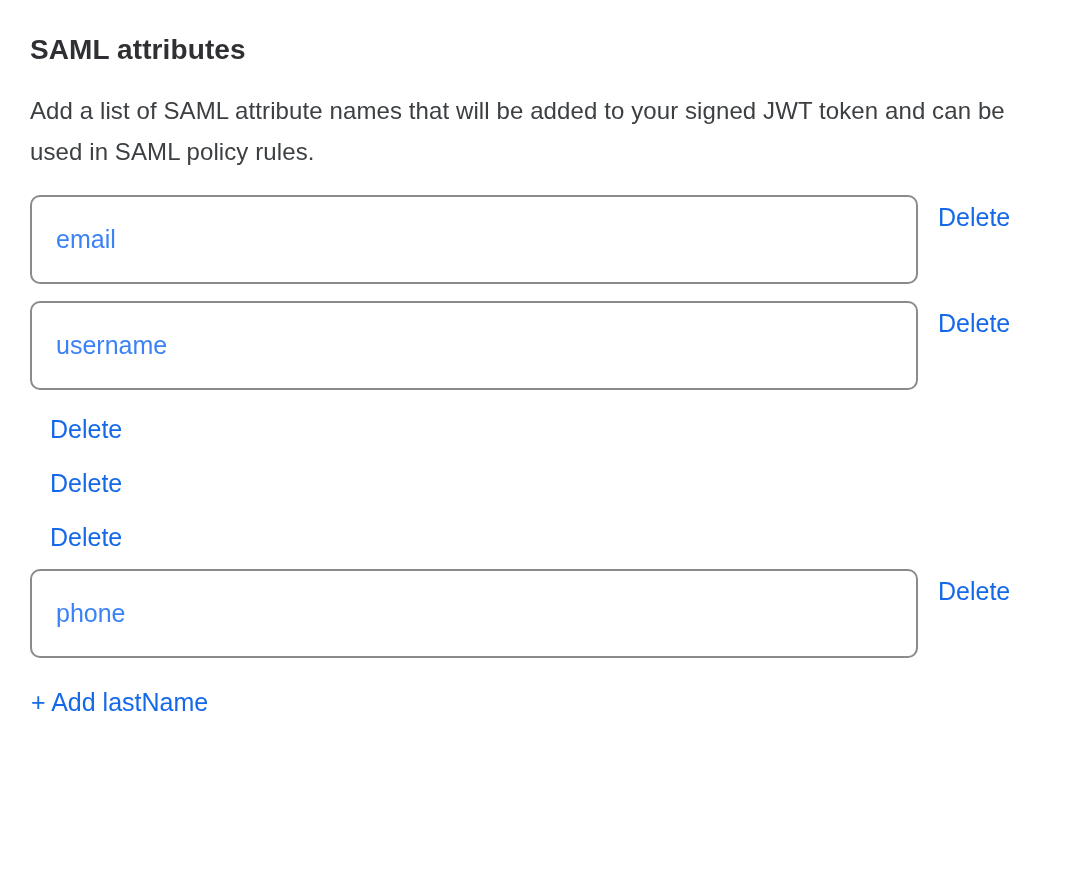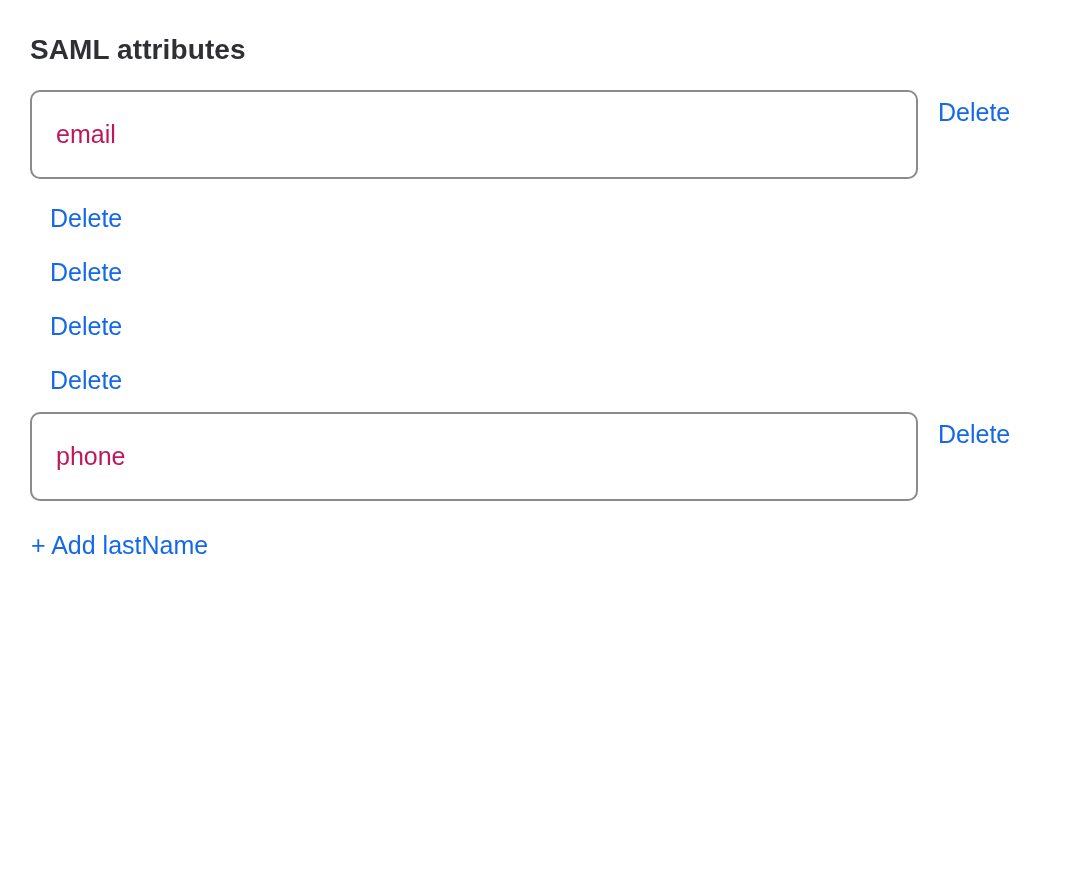--- a/index.html
+++ b/index.html
@@ -38,21 +38,21 @@
   }
   .attr-input {
     flex: 0 0 888px;
     width: 888px;
     height: 89px;
     border: 2px solid #8b8b8b;
     border-radius: 10px;
     background: #ffffff;
     font-family: "Liberation Sans", sans-serif;
     font-size: 25px;
-    color: #be185d;
+    color: #3b82f6;
     padding: 11px 24px;
     outline: none;
   }
   .link {
     color: #1569e8;
     text-underline-offset: 6px;
     text-decoration-thickness: 2px;
     font-size: 25px;
     cursor: pointer;
   }
@@ -67,27 +67,29 @@
     margin-left: 1px;
   }
 </style>
 </head>
 <body>
 
 <div class="page">
 
   <h2 class="section-title">SAML attributes</h2>
 
+  <p class="section-description">Add a list of SAML attribute names that will be added to your signed JWT token and can be used in SAML policy rules.</p>
 
   <div class="attr-row">
     <input class="attr-input" type="text" value="email" style="">
     <a class="link delete-link">Delete</a>
   </div>
 
   <div class="attr-row">
+    <input class="attr-input" type="text" value="username" style="">
     <a class="link delete-link">Delete</a>
   </div>
 
   <div class="attr-row">
     <a class="link delete-link">Delete</a>
   </div>
 
   <div class="attr-row">
     <a class="link delete-link">Delete</a>
   </div>

